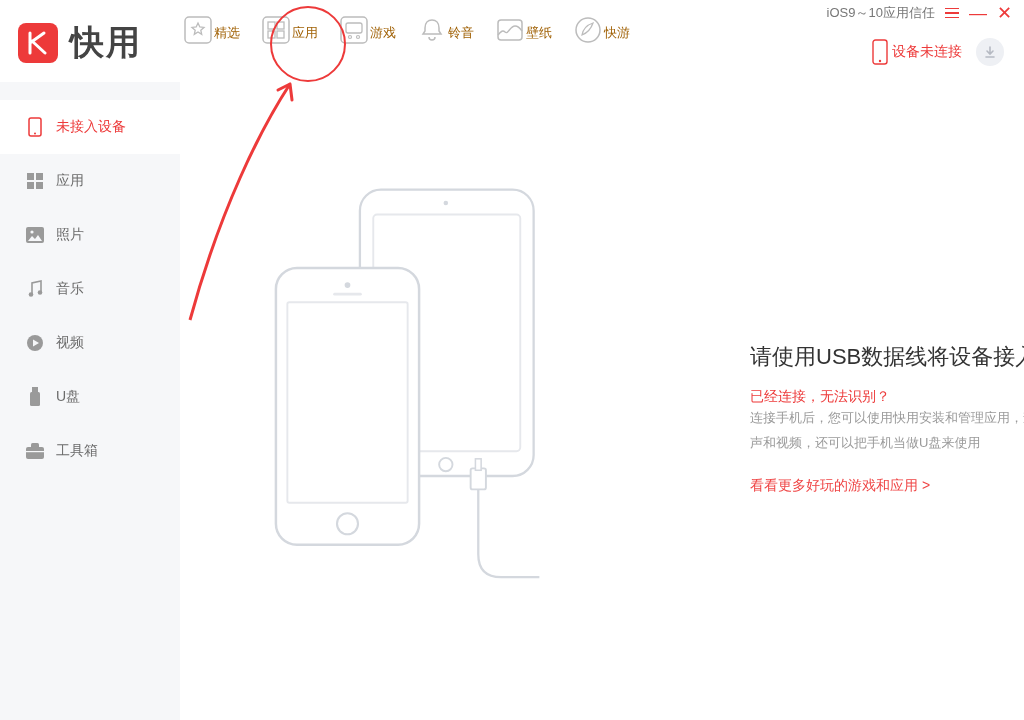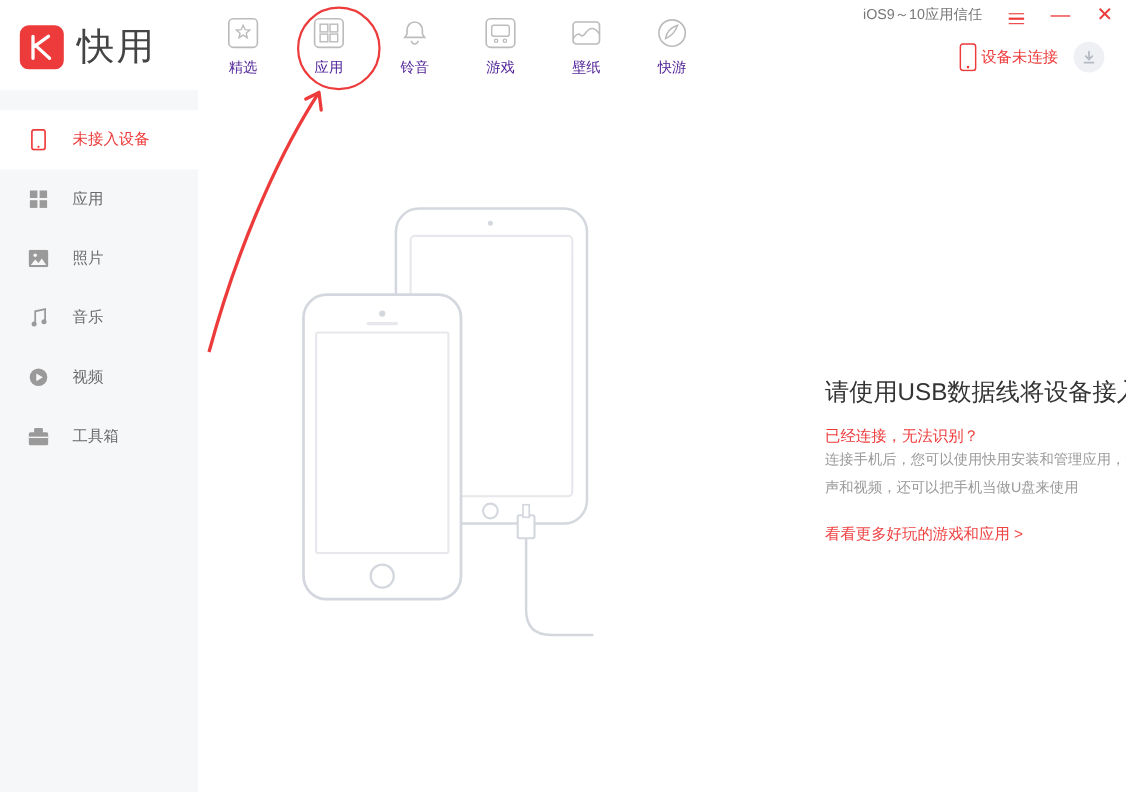--- a/index.html
+++ b/index.html
@@ -2,42 +2,42 @@
 <html><head>
 <meta charset="utf-8">
 <style>
 html,body{margin:0;padding:0;font-family:"Microsoft YaHei","PingFang SC",Arial,sans-serif;font-size:14px;color:#444;background:#fff}
 .app{width:1024px;height:720px;position:relative;overflow:hidden;display:flex;flex-direction:column}
 
 
 .topbar{height:82px;display:flex;align-items:flex-start;padding-left:18px;position:relative;box-sizing:border-box}
 .logo{display:flex;align-items:center;margin-top:20px}
 .logo-mark{width:40px;height:40px;border-radius:8px;background:#ed3a3a;display:flex;align-items:center;justify-content:center;color:#fff;margin-right:12px}
-.logo-text{font-size:34px;font-weight:400;color:#444;letter-spacing:2px}
+.logo-text{font-size:34px;font-weight:700;color:#444;letter-spacing:2px}
 .nav{display:flex;margin-left:40px;margin-top:14px}
-.nav-item{width:78px;display:flex;flex-direction:column;align-items:center;color:#4c1d95;cursor:pointer;position:relative}
+.nav-item{width:78px;display:flex;align-items:center;color:#a16207;cursor:pointer;position:relative}
 .nav-icon{width:32px;height:32px;display:flex;align-items:center;justify-content:center;color:#8e8e8e}
 .nav-label{margin-top:6px;font-size:13px}
-.titlebar-right{position:absolute;top:4px;right:12px;display:flex;align-items:flex-end;gap:24px;font-size:13px}
+.titlebar-right{position:absolute;top:4px;right:12px;display:flex;align-items:center;gap:10px;font-size:13px}
 .trust-label{color:#777}
 .hb{color:#ed3a3a;display:flex;flex-direction:column;gap:3px;cursor:pointer}
 .hb span{display:block;width:14px;height:1.5px;background:#ed3a3a}
 .winbtn{color:#ed3a3a;font-size:18px;cursor:pointer;line-height:1}
 .devstatus-wrap{position:absolute;top:38px;right:20px;display:flex;align-items:center;gap:14px}
 .devstatus{display:flex;align-items:center;gap:4px;color:#ed3a3a;font-size:14px}
 .round-btn{width:28px;height:28px;border-radius:50%;background:#eef0f4;display:flex;align-items:center;justify-content:center;color:#b5b9c2;cursor:pointer}
 
 
 .annot-circle{position:absolute;border:2.5px solid #ed3a3a;border-radius:50%;pointer-events:none}
 .annot-arrow{position:absolute;pointer-events:none}
 
 
 .body{flex:1;display:flex;min-height:0}
 .sidebar{width:180px;background:#f6f7f9;padding-top:18px;box-sizing:border-box;position:relative}
-.sb-item{height:54px;display:flex;align-items:center;padding-left:26px;gap:22px;color:#6b6b6b;cursor:pointer}
+.sb-item{height:54px;display:flex;align-items:center;padding-left:26px;gap:12px;color:#6b6b6b;cursor:pointer}
 .sb-item.active{color:#ed3a3a;background:#fff}
 .sb-icon{width:18px;height:18px;display:flex;align-items:center;justify-content:center}
 
 .content{flex:1;position:relative;display:flex;align-items:center}
 .illus{position:absolute;left:80px;top:100px;width:280px;height:420px}
 .panel{position:absolute;left:570px;top:260px;width:400px}
 .panel h2{font-size:22px;font-weight:400;color:#333;margin:0 0 16px 0}
 .panel .link1{color:#ed3a3a;font-size:14px;cursor:pointer;display:inline-block}
 .panel .desc{color:#9a9a9a;font-size:13px;line-height:1.9;margin-bottom:22px}
 .panel .link2{color:#ef4444;font-size:14px;cursor:pointer}
@@ -77,35 +77,35 @@
               <rect x="16" y="7" width="7" height="7" fill="none" stroke="#bcbcbc" stroke-width="1.3"></rect>
               <rect x="7" y="16" width="7" height="7" fill="none" stroke="#bcbcbc" stroke-width="1.3"></rect>
               <rect x="16" y="16" width="7" height="7" fill="none" stroke="#bcbcbc" stroke-width="1.3"></rect>
             </svg>
         </div>
         <div class="nav-label">应用</div>
       </div>
       <div class="nav-item">
         <div class="nav-icon">
           <svg width="30" height="30" viewBox="0 0 30 30">
-              <path d="M15 5c4 0 7 3 7 8v3l2 3H6l2-3v-3c0-5 3-8 7-8zM12 22a3 3 0 006 0" fill="none" stroke="#bcbcbc" stroke-width="1.5"></path>
-            </svg>
-        </div>
-        <div class="nav-label">铃音</div>
-      </div>
-      <div class="nav-item">
-        <div class="nav-icon">
-          <svg width="30" height="30" viewBox="0 0 30 30">
               <rect x="2" y="2" width="26" height="26" rx="4" fill="none" stroke="#bcbcbc" stroke-width="1.5"></rect>
               <rect x="7" y="8" width="16" height="10" rx="2" fill="none" stroke="#bcbcbc" stroke-width="1.3"></rect>
               <circle cx="11" cy="22" r="1.5" fill="none" stroke="#bcbcbc" stroke-width="1.2"></circle>
               <circle cx="19" cy="22" r="1.5" fill="none" stroke="#bcbcbc" stroke-width="1.2"></circle>
             </svg>
         </div>
         <div class="nav-label">游戏</div>
+      </div>
+      <div class="nav-item">
+        <div class="nav-icon">
+          <svg width="30" height="30" viewBox="0 0 30 30">
+              <path d="M15 5c4 0 7 3 7 8v3l2 3H6l2-3v-3c0-5 3-8 7-8zM12 22a3 3 0 006 0" fill="none" stroke="#bcbcbc" stroke-width="1.5"></path>
+            </svg>
+        </div>
+        <div class="nav-label">铃音</div>
       </div>
       <div class="nav-item">
         <div class="nav-icon">
           <svg width="30" height="30" viewBox="0 0 30 30">
               <rect x="3" y="5" width="24" height="20" rx="3" fill="none" stroke="#bcbcbc" stroke-width="1.5"></rect>
               <path d="M3 20c3-4 5-5 7-3 3 3 5-6 10-6 3 0 5 2 7 5" fill="none" stroke="#bcbcbc" stroke-width="1.4"></path>
             </svg>
         </div>
         <div class="nav-label">壁纸</div>
       </div>
@@ -201,20 +201,29 @@
         <span class="sb-icon">
             <svg width="18" height="18" viewBox="0 0 18 18">
               <circle cx="9" cy="9" r="8" fill="#9a9a9a"></circle>
               <path d="M7 5.5v7l6-3.5z" fill="#f6f7f9"></path>
             </svg>
           </span>
         <span>视频</span>
       </div>
       <div class="sb-item">
         <span class="sb-icon">
+            <svg width="12" height="20" viewBox="0 0 12 20">
+              <rect x="3" y="0" width="6" height="5" fill="#9a9a9a"></rect>
+              <rect x="1" y="5" width="10" height="14" rx="1.5" fill="#9a9a9a"></rect>
+            </svg>
+          </span>
+        <span>U盘</span>
+      </div>
+      <div class="sb-item">
+        <span class="sb-icon">
             <svg width="18" height="16" viewBox="0 0 18 16">
               <rect x="0" y="4" width="18" height="12" rx="2" fill="#9a9a9a"></rect>
               <rect x="5" y="0" width="8" height="5" rx="1.5" fill="#9a9a9a"></rect>
               <rect x="0" y="8" width="18" height="1.2" fill="#f6f7f9"></rect>
             </svg>
           </span>
         <span>工具箱</span>
       </div>
     </div>
 

